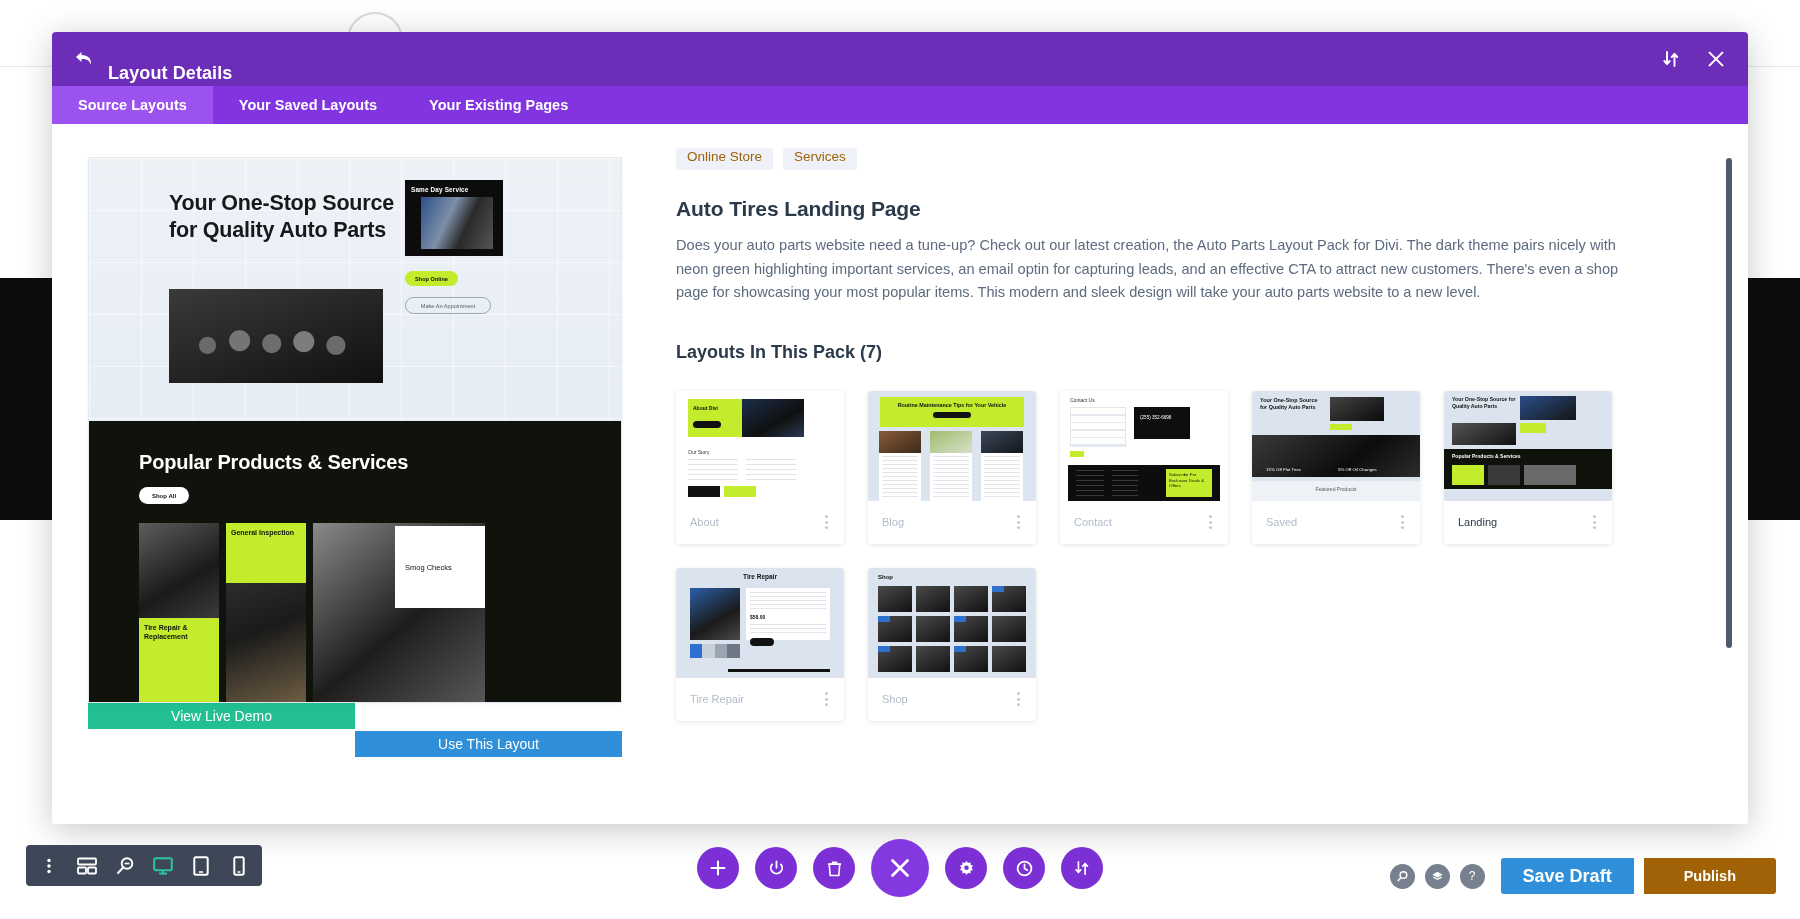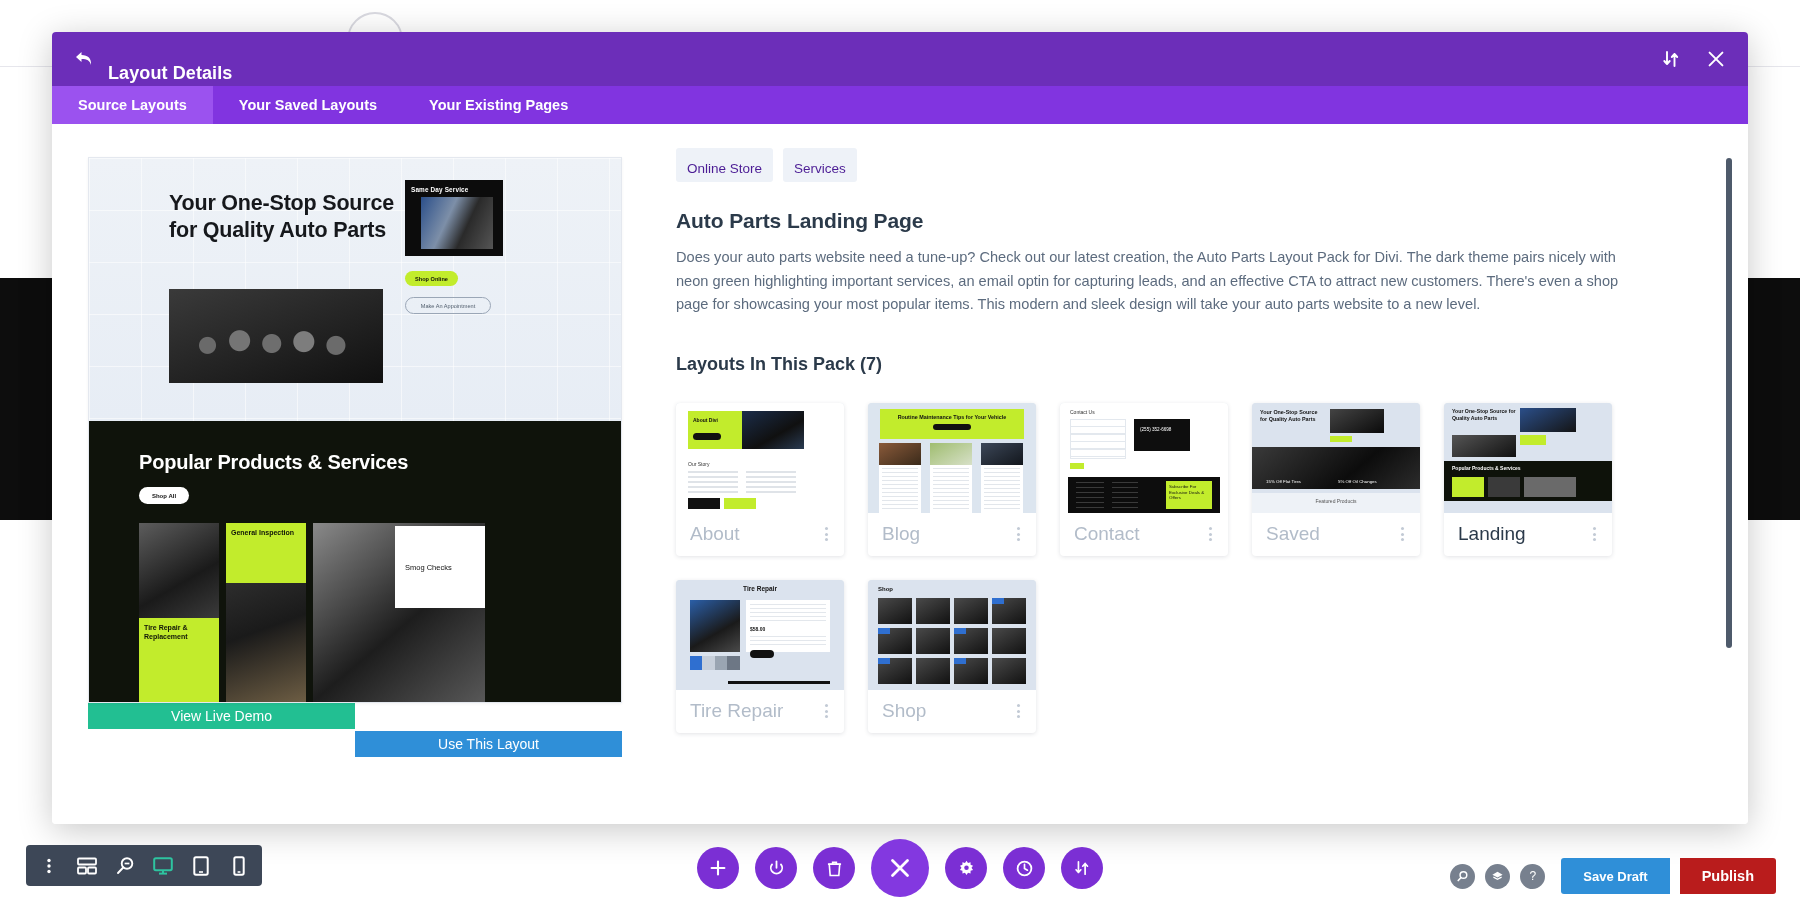--- a/index.html
+++ b/index.html
@@ -129,41 +129,41 @@
     flex:1; height:26px; display:flex; align-items:center; justify-content:center;
     color:#fff; font-size:14px; cursor:pointer;
   }
   .pv-act.demo { background:#22bf92; }
   .pv-act.use { background:#2f8fd8;margin-top:28px; }
 
   
   .detail-col { flex:1; padding:0 60px 0 44px; position:relative; overflow:hidden; }
   .tag-row { display:flex; gap:10px; margin-bottom:27px; }
   .tag {
-    background:#eef2f8; color:#4c1d95; font-size:13.5px;
-    padding:13px 11px 6px; border-radius:3px; cursor:pointer;
+    background:#eef2f8; color:#a16207; font-size:13.5px;
+    padding:1px 11px 6px; border-radius:3px; cursor:pointer;
   }
   .detail-title { font-size:21px; font-weight:bold; color:#2b3a4a; margin-bottom:13px; letter-spacing:-.1px;}
   .detail-desc {
     font-size:14.6px; line-height:1.62; color:#5c6b7e; max-width:960px;
   }
   .pack-title { font-size:18px; font-weight:bold; color:#2b3a4a; margin:37px 0 28px; }
 
   .cards { display:flex; flex-wrap:wrap; gap:24px; }
   .lcard {
     width:168px; background:#ffffff; border-radius:4px;
     box-shadow:0 1px 4px rgba(30,40,60,.13);
     overflow:hidden; cursor:pointer;
   }
   .lcard-thumb { height:110px; background:#dfe6ef; position:relative; overflow:hidden; }
   .lcard-foot {
     height:43px; display:flex; align-items:center; justify-content:space-between;
     padding:0 12px 0 14px;
   }
-  .lcard-name { font-size:19px; color:#b2bcc9; }
+  .lcard-name { font-size:11px; color:#b2bcc9; }
   .lcard.sel .lcard-name { color:#2b3a4a; }
   .kebab { display:flex; flex-direction:column; gap:2.5px; padding:4px; }
   .kebab i { display:block; width:3px; height:3px; border-radius:50%; background:#c2cad5; }
 
   
   .mini { position:absolute; inset:0; background:#fff; }
   .m-about .a1 { position:absolute; left:12px; top:8px; width:54px; height:38px; background:#c2ec2c; }
   .m-about .a1 b { position:absolute; left:5px; top:6px; font-size:5px; color:#111; }
   .m-about .a1 u { position:absolute; left:5px; top:22px; width:28px; height:7px; background:#111; border-radius:4px; text-decoration:none;}
   .m-about .a2 { position:absolute; left:66px; top:8px; width:62px; height:38px;
@@ -267,23 +267,23 @@
   }
   .ct-btn { width:42px; height:42px; border-radius:50%; background:#7b2fd4;
     display:flex; align-items:center; justify-content:center; color:#fff; cursor:pointer; }
   .ct-btn.big { width:58px; height:58px; background:#8338e0; }
 
   .right-toolbar {
     position:absolute; right:24px; bottom:25px; display:flex; align-items:center; gap:10px;
   }
   .rt-circle { width:25px; height:25px; border-radius:50%; background:#77808e;
     display:flex; align-items:center; justify-content:center; color:#fff; font-size:12px; cursor:pointer;}
-  .rt-save { height:36px; padding:0 22px; background:#2f8fd8; color:#fff; font-size:13px; font-weight:bold;
+  .rt-save { height:36px; padding:0 22px; background:#2f8fd8; color:#fff; font-size:18px; font-weight:bold;
     display:flex; align-items:center; border-radius:3px 0 0 3px; cursor:pointer; margin-left:6px;}
-  .rt-pub { height:36px; padding:0 22px; background:#b91c1c; color:#fff; font-size:14.5px; font-weight:bold;
+  .rt-pub { height:36px; padding:0 40px; background:#a16207; color:#fff; font-size:14.5px; font-weight:bold;
     display:flex; align-items:center; border-radius:0 3px 3px 0; cursor:pointer;}
   svg { display:block; }
 </style>
 </head>
 <body>
 
 <div class="page">
 
   <div class="bg-circle"></div>
   <div class="bg-topline"></div>
@@ -359,21 +359,21 @@
         </div>
       </div>
 
       <div class="detail-col">
 
         <div class="tag-row">
           <span class="tag">Online Store</span>
           <span class="tag">Services</span>
         </div>
 
-        <div class="detail-title">Auto Parts Landing Page</div>
+        <div class="detail-title">Auto Tires Landing Page</div>
         <div class="detail-desc">Does your auto parts website need a tune-up? Check out our latest creation, the Auto Parts Layout Pack for Divi. The dark theme pairs nicely with neon green highlighting important services, an email optin for capturing leads, and an effective CTA to attract new customers. There's even a shop page for showcasing your most popular items. This modern and sleek design will take your auto parts website to a new level.</div>
 
         <div class="pack-title">Layouts In This Pack (7)</div>
 
         <div class="cards">
 
           <div class="lcard">
             <div class="lcard-thumb">
               <div class="mini m-about">
                 <div class="a1">

